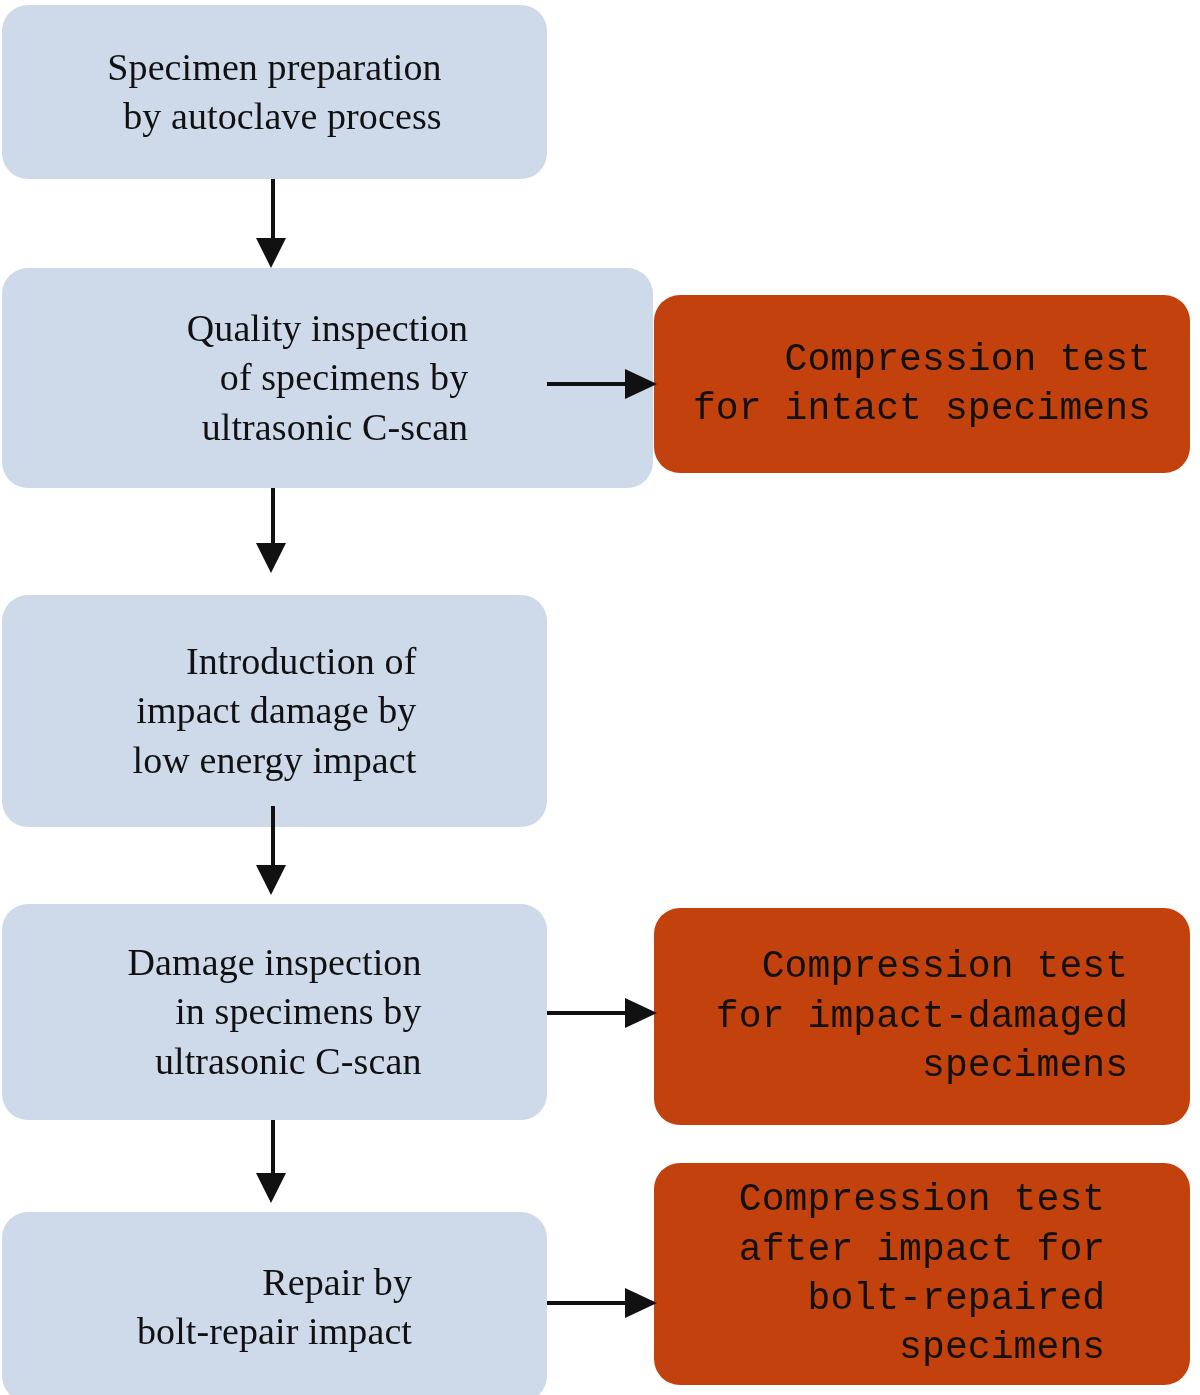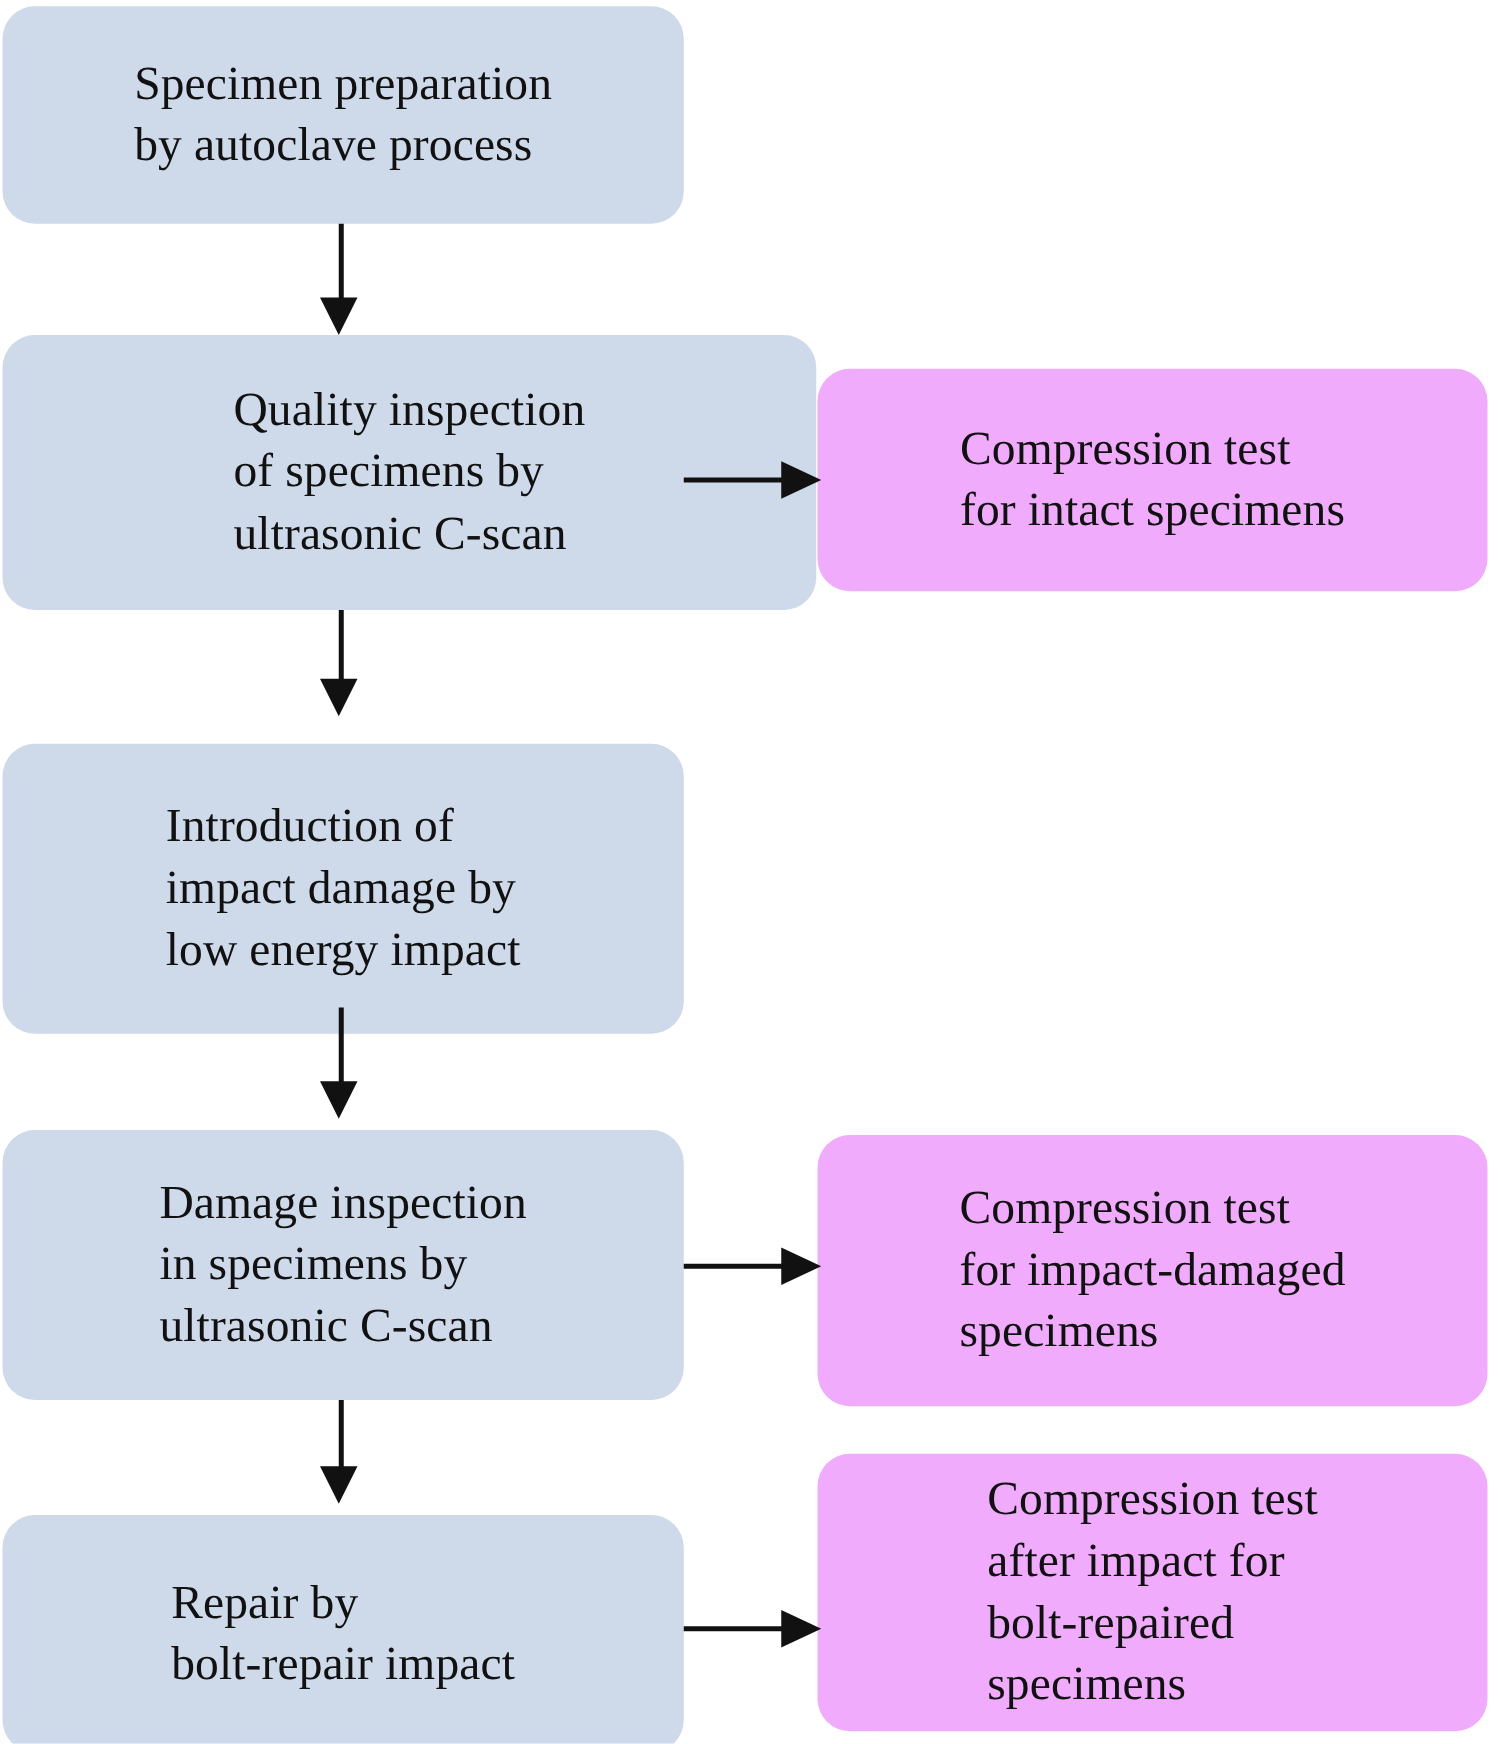--- a/index.html
+++ b/index.html
@@ -14,34 +14,34 @@
     height: 1395px;
     background: #ffffff;
     overflow: hidden;
     font-family: "Liberation Serif", "DejaVu Serif", serif;
   }
   .node {
     position: absolute;
     display: flex;
     align-items: center;
     justify-content: center;
-    text-align: left;
+    text-align: right;
     border-radius: 26px;
     box-sizing: border-box;
     color: #111111;
     line-height: 1.30;
     letter-spacing: 0.1px;
   }
   .node .label {
     display: block;
     white-space: pre-line;
     padding: 0 10px;
   }
   .node-blue { background: #ced9ea; }
-  .node-peach { background: #f0abfc; }
+  .node-peach { background: #c2410c; font-family: Liberation Mono, monospace; }
 
   
   #node-prep      { left: 2px;  top: 5px;    width: 545px; height: 174px; font-size: 38px; }
   #node-qc        { left: 2px;  top: 268px;  width: 651px; height: 220px; font-size: 38px; }
   #node-impact    { left: 2px;  top: 574px;  width: 545px; height: 232px; font-size: 38px; margin-top: 21px; }
   #node-damage    { left: 2px;  top: 904px;  width: 545px; height: 216px; font-size: 38px; }
   #node-repair    { left: 2px;  top: 1212px; width: 545px; height: 190px; font-size: 38px; }
 
   
   #node-test-intact   { left: 654px; top: 295px;  width: 536px; height: 178px; font-size: 38px; }

